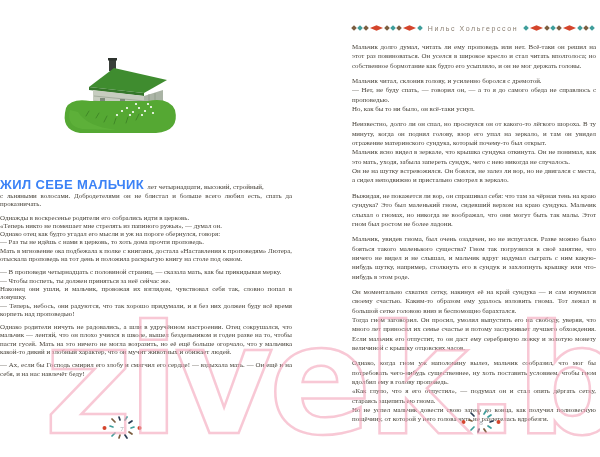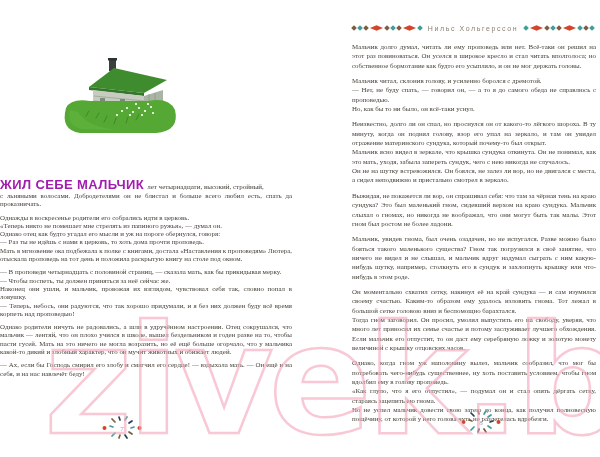--- a/index.html
+++ b/index.html
@@ -8,21 +8,21 @@
 
   
   .running-header{position:absolute;left:348px;top:22px;width:250px;height:12px;
       display:flex;align-items:center;justify-content:center;gap:5px;}
   .header-title{font-family:"Liberation Sans",sans-serif;font-size:7px;letter-spacing:1.6px;
       color:#8a7f72;white-space:nowrap;}
 
   
   .chapter-line{position:absolute;left:0;top:175px;width:292px;white-space:nowrap;}
   .chapter-title{font-family:"Liberation Sans",sans-serif;font-weight:bold;font-size:13px;
-      letter-spacing:.4px;color:#a21caf;}
+      letter-spacing:.4px;color:#3b82f6;}
   .chapter-lead{font-size:7px;color:#474239;margin-left:3px;}
 
   
   .left-text{position:absolute;left:0;top:192px;width:292px;}
   .right-text{position:absolute;left:352px;top:42px;width:244px;}
   .para{margin:0;font-size:6.9px;text-align:justify;color:#474239;}
   .left-text .para{line-height:8.3px;}
   .right-text .para{line-height:9.35px;}
   .left-text .gap{margin-top:5px;}
   .right-text .gap{margin-top:6px;}

